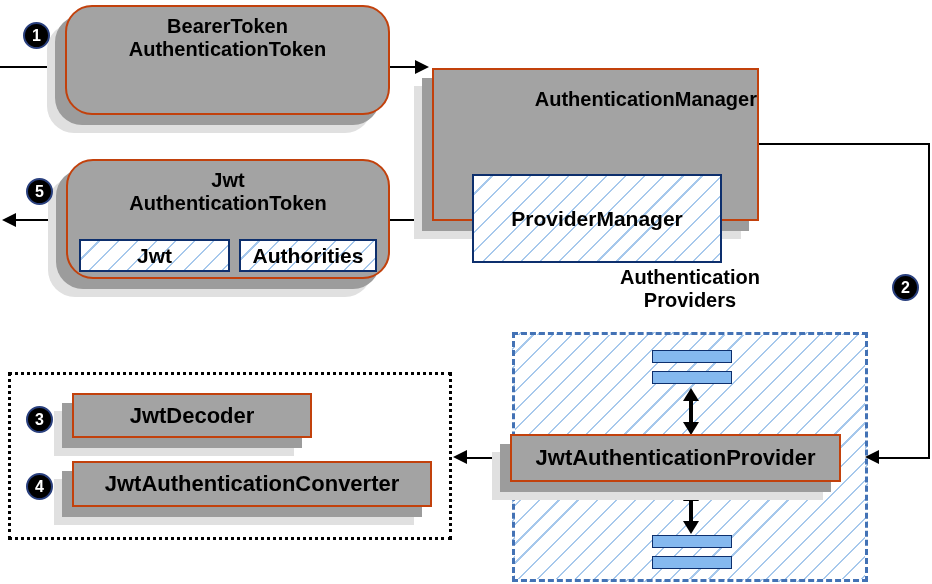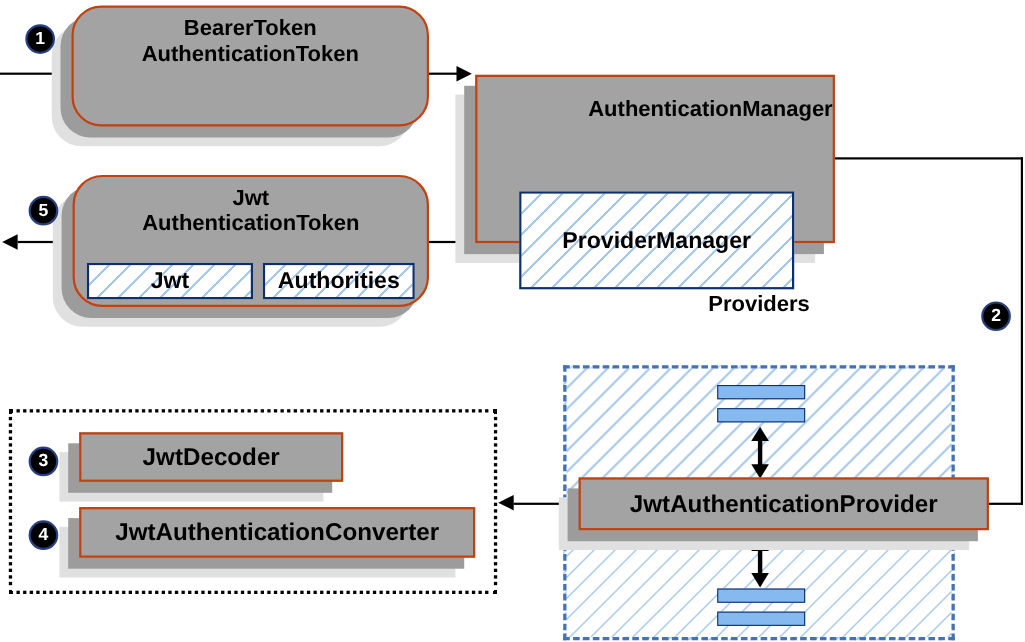--- a/index.html
+++ b/index.html
@@ -102,24 +102,25 @@
   <div class="box shadow" style="left:432px;top:68px;width:327px;height:153px;">
     <div class="btitle" style="padding-top:18px;align-items:flex-end;">
       <span>AuthenticationManager</span>
     </div>
     <div class="chip" style="left:38px;top:64px;width:250px;height:89px;margin-top:40px;">
       <span>ProviderManager</span>
     </div>
   </div>
 
   <div class="glabel" style="left:556px;top:266px;width:268px;">
+    <span>Authentication</span>
     <span>Providers</span>
   </div>
 
-  <div class="box shadow single" style="left:526px;top:434px;width:373px;height:48px;">
+  <div class="box shadow single" style="left:510px;top:434px;width:331px;height:48px;">
     <span>JwtAuthenticationProvider</span>
   </div>
 
   <div class="box shadow single" style="left:72px;top:461px;width:360px;height:46px;">
     <span>JwtAuthenticationConverter</span>
   </div>
 
   <div class="box shadow single" style="left:72px;top:393px;width:240px;height:45px;">
     <span>JwtDecoder</span>
   </div>

